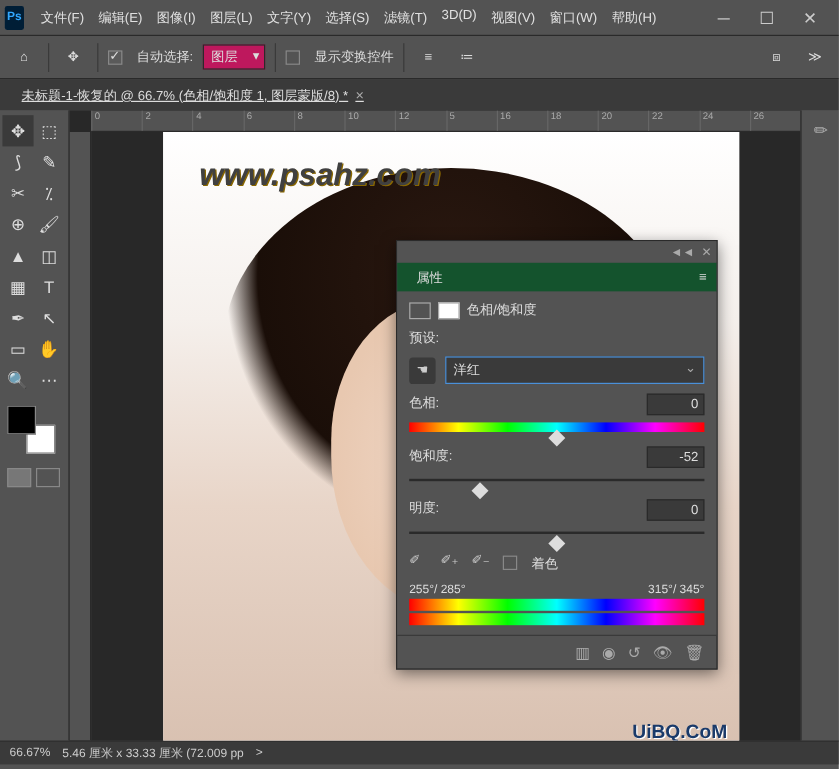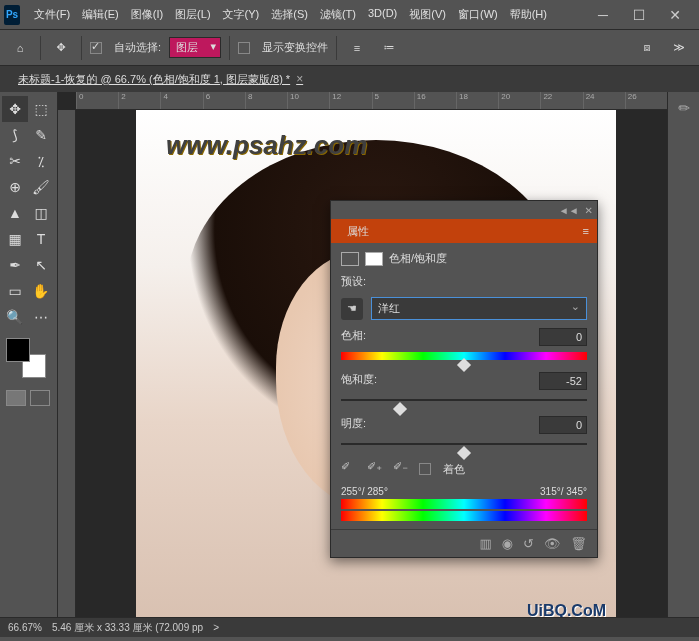--- a/index.html
+++ b/index.html
@@ -48,21 +48,21 @@
 .watermark2 { position: absolute; bottom: 10px; right: 10px; font-size: 16px; font-weight: bold; color: #1a3a6a; text-shadow: 1px 1px 0 #fff; }
 
 .right-bar { width: 32px; background: #535353; border-left: 1px solid #2a2a2a; padding: 4px; }
 .right-tool { width: 24px; height: 24px; display: flex; align-items: center; justify-content: center; color: #aaa; font-size: 14px; margin-bottom: 4px; }
 
 .status-bar { height: 20px; background: #3a3a3a; border-top: 1px solid #2a2a2a; display: flex; align-items: center; padding: 0 8px; font-size: 10px; color: #ccc; gap: 10px; }
 
 
 .panel { position: absolute; top: 200px; left: 330px; width: 268px; background: #535353; border: 1px solid #2a2a2a; box-shadow: 0 4px 12px rgba(0,0,0,0.5); font-size: 11px; color: #ddd; }
 .panel-head { height: 18px; display: flex; justify-content: flex-end; align-items: center; padding: 0 4px; background: #535353; gap: 6px; font-size: 10px; color: #aaa; }
-.panel-tabs { height: 24px; background: #c2410c; display: flex; align-items: center; padding: 0 8px; }
+.panel-tabs { height: 24px; background: #14532d; display: flex; align-items: center; padding: 0 8px; }
 .panel-tab { padding: 4px 8px; }
 .panel-menu { margin-left: auto; }
 .panel-body { padding: 8px 10px; background: #535353; }
 .adj-type { display: flex; align-items: flex-end; gap: 6px; margin-bottom: 8px; }
 .adj-icon { width: 18px; height: 14px; border: 1px solid #aaa; display: inline-block; }
 .row { display: flex; align-items: center; gap: 8px; margin-bottom: 8px; }
 .row-label { width: 36px; }
 .select { flex: 1; background: #3a3a3a; border: 1px solid #2a2a2a; padding: 3px 6px; position: relative; }
 .select.highlighted { border: 1px solid #4a90d9; }
 .select::after { content: "⌄"; position: absolute; right: 6px; top: 2px; color: #aaa; }

